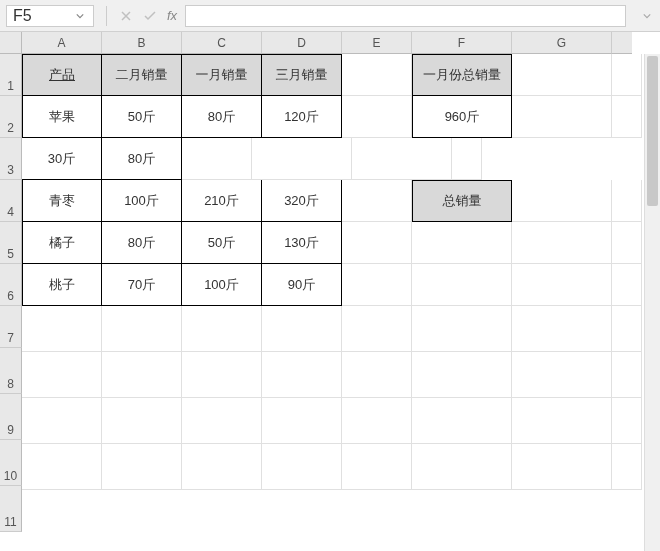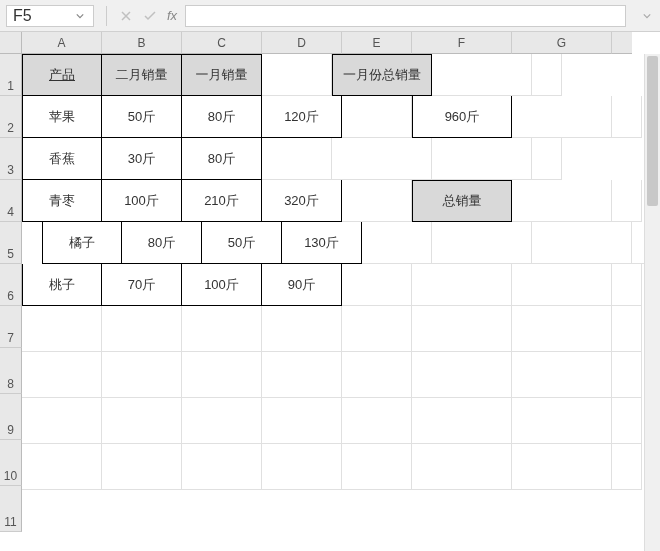--- a/index.html
+++ b/index.html
@@ -182,56 +182,56 @@
       <div class="row-h" style="height: 46px;">9</div>
       <div class="row-h" style="height: 46px;">10</div>
       <div class="row-h" style="height: 46px;">11</div>
     </div>
 
   <div class="cells" id="cells">
       <div class="row">
         <div class="cell hdr db dt dl" style="width: 80px; height: 42px; text-decoration: underline;">产品</div>
         <div class="cell hdr db dt" style="width: 80px; height: 42px;">二月销量</div>
         <div class="cell hdr db dt" style="width: 80px; height: 42px;">一月销量</div>
+        <div class="cell hdr db dt" style="width: 80px; height: 42px;">三月销量</div>
         <div class="cell" style="width: 70px; height: 42px;"></div>
         <div class="cell hdr db dt dl" style="width: 100px; height: 42px;">一月份总销量</div>
         <div class="cell" style="width: 100px; height: 42px;"></div>
         <div class="cell" style="width: 30px; height: 42px;"></div>
       </div>
       <div class="row">
         <div class="cell db dl" style="width: 80px; height: 42px;">苹果</div>
         <div class="cell db" style="width: 80px; height: 42px;">50斤</div>
         <div class="cell db" style="width: 80px; height: 42px;">80斤</div>
         <div class="cell db" style="width: 80px; height: 42px;">120斤</div>
         <div class="cell" style="width: 70px; height: 42px;"></div>
         <div class="cell db dl" style="width: 100px; height: 42px;">960斤</div>
         <div class="cell" style="width: 100px; height: 42px;"></div>
         <div class="cell" style="width: 30px; height: 42px;"></div>
       </div>
       <div class="row">
-        <div class="cell db dl" style="width: 80px; height: 42px;">香蕉</div>
         <div class="cell db" style="width: 80px; height: 42px;">30斤</div>
         <div class="cell db" style="width: 80px; height: 42px;">80斤</div>
         <div class="cell" style="width: 70px; height: 42px;"></div>
         <div class="cell" style="width: 100px; height: 42px;"></div>
         <div class="cell" style="width: 100px; height: 42px;"></div>
         <div class="cell" style="width: 30px; height: 42px;"></div>
       </div>
       <div class="row">
         <div class="cell db dl" style="width: 80px; height: 42px;">青枣</div>
         <div class="cell db" style="width: 80px; height: 42px;">100斤</div>
         <div class="cell db" style="width: 80px; height: 42px;">210斤</div>
         <div class="cell db" style="width: 80px; height: 42px;">320斤</div>
         <div class="cell" style="width: 70px; height: 42px;"></div>
         <div class="cell hdr db dt dl" style="width: 100px; height: 42px;">总销量</div>
         <div class="cell" style="width: 100px; height: 42px;"></div>
         <div class="cell" style="width: 30px; height: 42px;"></div>
       </div>
       <div class="row">
-        <div class="cell db dl" style="width: 80px; height: 42px; margin-left: 20px;">橘子</div>
+        <div class="cell db dl" style="width: 80px; height: 42px;">橘子</div>
         <div class="cell db" style="width: 80px; height: 42px;">80斤</div>
         <div class="cell db" style="width: 80px; height: 42px;">50斤</div>
         <div class="cell db" style="width: 80px; height: 42px;">130斤</div>
         <div class="cell" style="width: 70px; height: 42px;"></div>
         <div class="cell" style="width: 100px; height: 42px;"></div>
         <div class="cell" style="width: 100px; height: 42px;"></div>
         <div class="cell" style="width: 30px; height: 42px;"></div>
       </div>
       <div class="row">
         <div class="cell db dl" style="width: 80px; height: 42px;">桃子</div>

